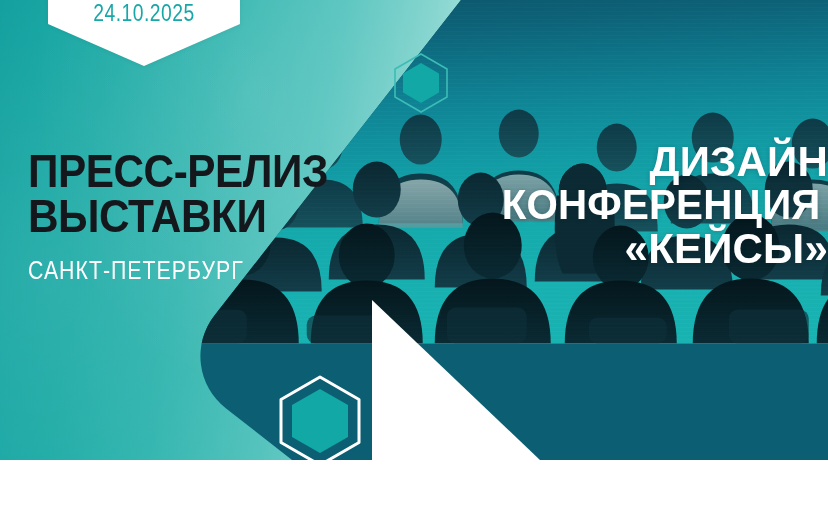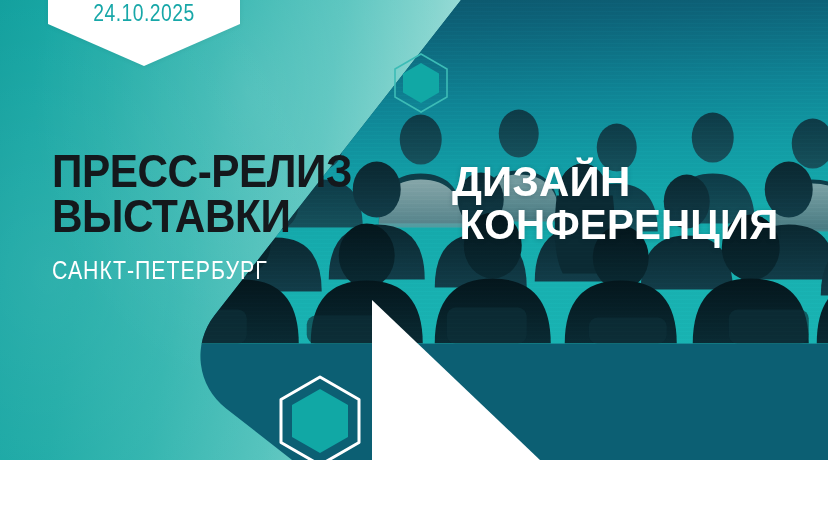--- a/index.html
+++ b/index.html
@@ -111,21 +111,21 @@
     font-weight:400;
     color:#17a7a8;
     transform:scaleX(0.84);
     transform-origin:center center;
     white-space:nowrap;
   }
 
   
   .left-copy{
     position:absolute;
-    left:52px; top:148px;
+    left:28px; top:148px;
     width:330px;
   }
   .headline{
     font-family:"Liberation Sans Narrow","Liberation Sans", sans-serif;
     font-weight:700;
     font-size:47px;
     line-height:0.96;
     letter-spacing:-0.5px;
     color:#14181c;
     transform:scaleX(0.9);
@@ -140,23 +140,23 @@
     letter-spacing:1.2px;
     color:#ffffff;
     transform:scaleX(0.82);
     transform-origin:left center;
     white-space:nowrap;
   }
 
   
   .right-copy{
     position:absolute;
-    left:452px; top:160px;
+    left:452px; top:140px;
     width:376px;
-    text-align:left;
+    text-align:right;
     z-index:6;
   }
   .right-copy .rline{
     display:block;
     font-family:"Liberation Sans Narrow","Liberation Sans", sans-serif;
     font-weight:700;
     color:#ffffff;
     line-height:1.03;
     letter-spacing:0.2px;
     white-space:nowrap;
@@ -311,20 +311,21 @@
 
   <div class="left-copy">
     <div class="headline">ПРЕСС-РЕЛИЗ</div>
     <div class="headline l2">ВЫСТАВКИ</div>
     <div class="subline">САНКТ-ПЕТЕРБУРГ</div>
   </div>
 
   <div class="right-copy">
     <span class="rline r1">ДИЗАЙН</span>
     <span class="rline r2">КОНФЕРЕНЦИЯ</span>
+    <span class="rline r3">«КЕЙСЫ»</span>
   </div>
 
   <svg class="hex hex-small" viewBox="0 0 58 62">
     <polygon points="29,2 55,17 55,45 29,60 3,45 3,17" fill="none" stroke="#3cbcb6" stroke-width="1.6"></polygon>
     <polygon points="29,11 47,21.5 47,40.5 29,51 11,40.5 11,21.5" fill="#11a8a5"></polygon>
   </svg>
 
   <svg class="hex hex-large" viewBox="0 0 88 94">
     <polygon points="44,3 83,25.5 83,68.5 44,91 5,68.5 5,25.5" fill="none" stroke="#ffffff" stroke-width="3" stroke-linejoin="round"></polygon>
     <polygon points="44,15 72,31 72,63 44,79 16,63 16,31" fill="#11a8a5" rx="6"></polygon>

